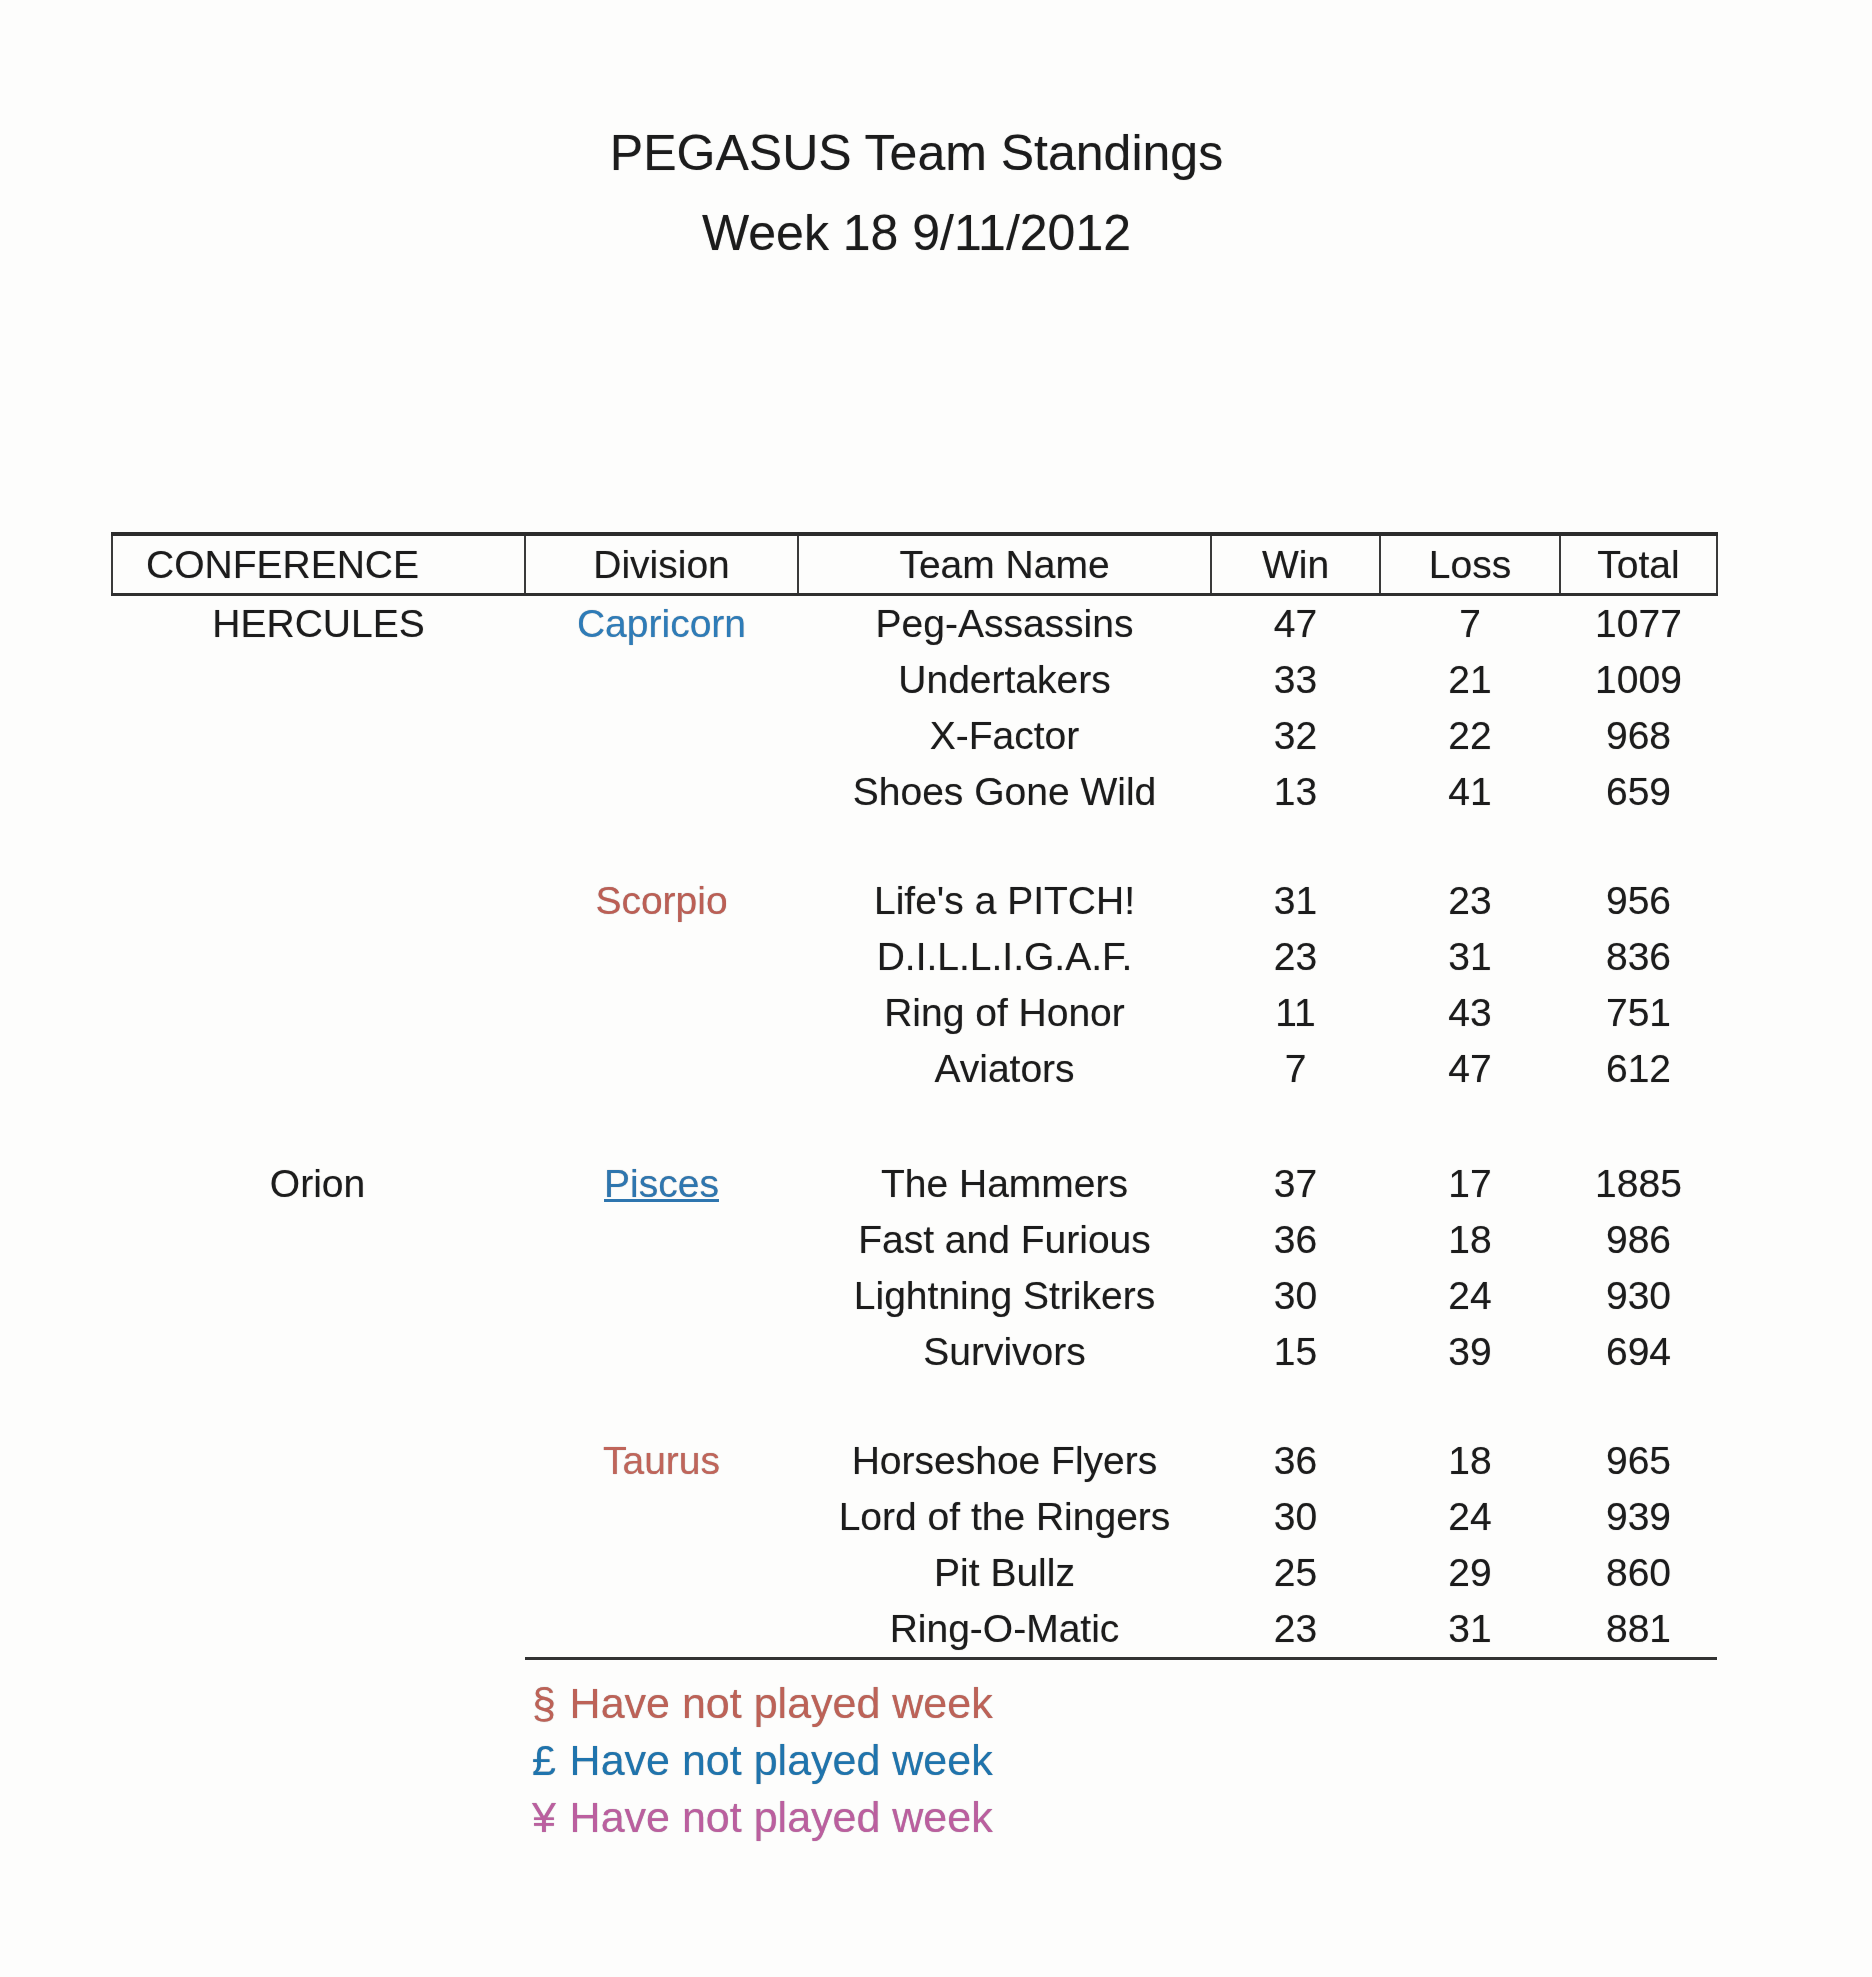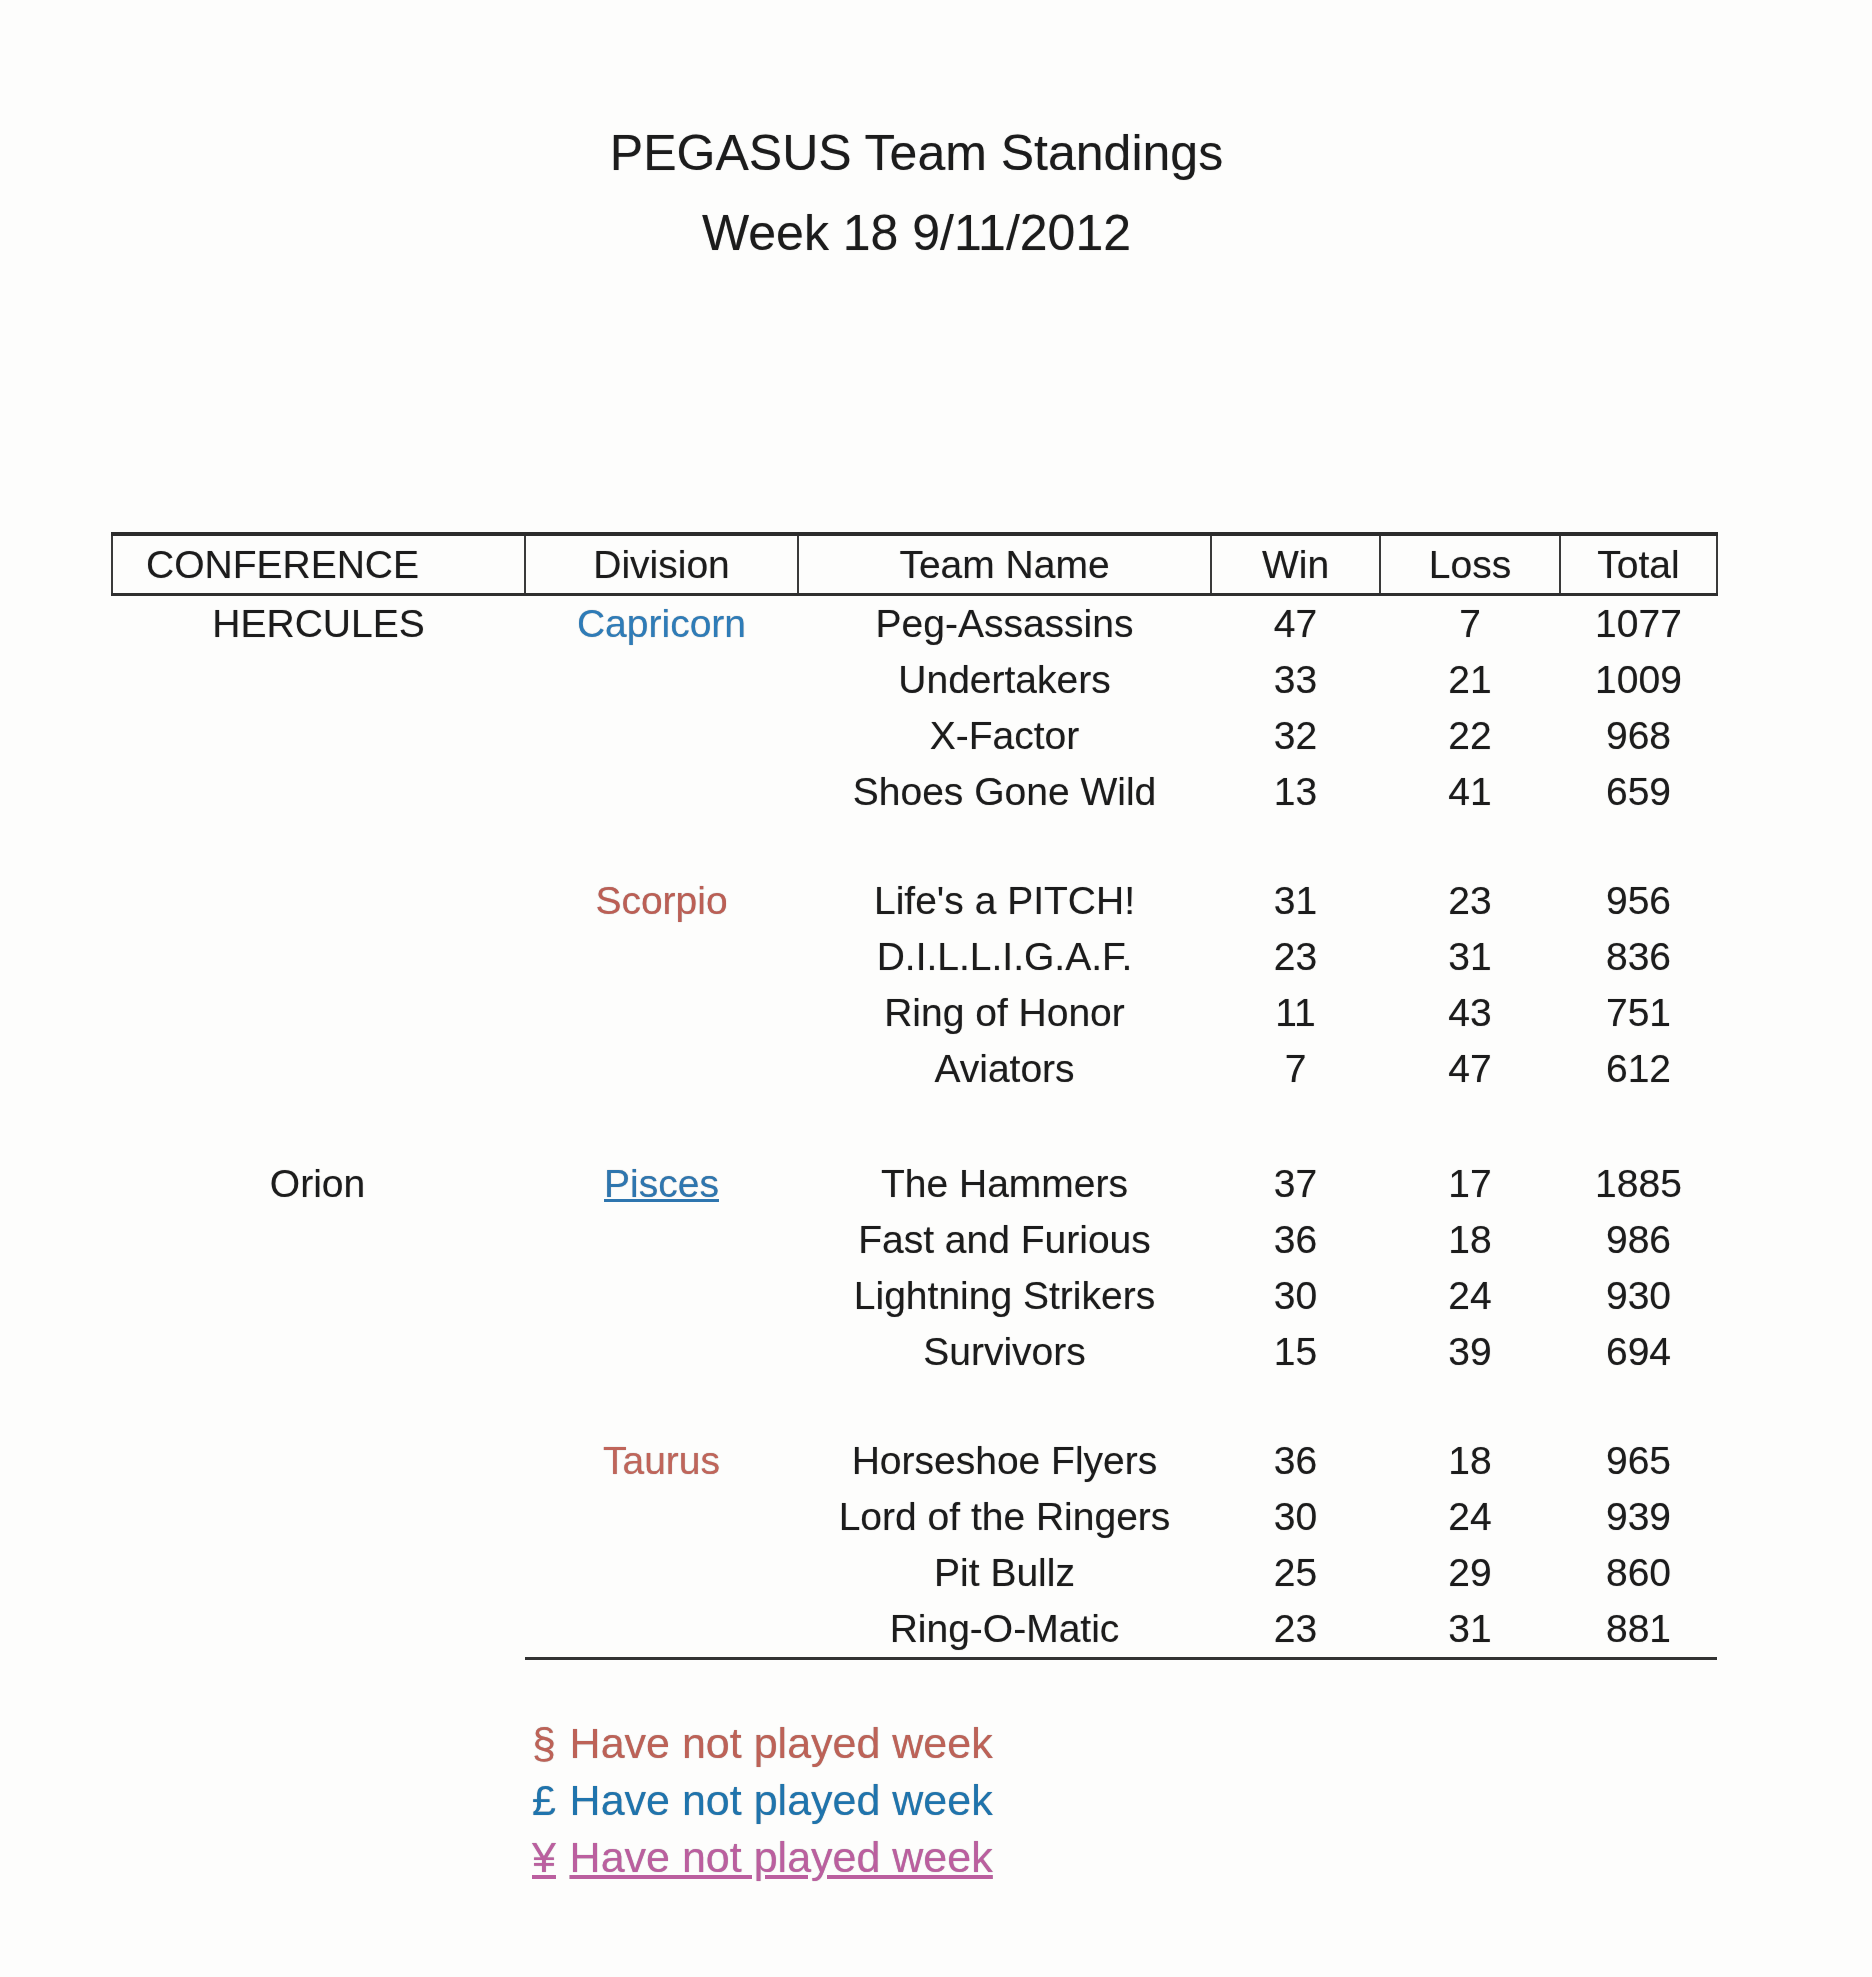--- a/index.html
+++ b/index.html
@@ -64,21 +64,20 @@
   }
   tr.spacer-sm td { height:53px; }
   tr.spacer-lg td { height:59px; }
   td.rule { border-bottom:3.9px solid #333333; }
 
   
   .legend {
     position:absolute; left:532px; top:1675px;
     font-size:43px; line-height:57px;
     white-space:nowrap;
-    margin-top:40px;
   }
   .legend-line .sym { margin-right:13.7px; }
 </style>
 </head>
 <body>
 
 <div class="title scan-text">
   <div>PEGASUS Team Standings</div>
   <div>Week 18 9/11/2012</div>
 </div>
@@ -250,17 +249,17 @@
   </tbody>
 </table>
 
 <div class="legend scan-text">
   <div class="legend-line" style="color: rgb(189, 98, 87);">
     <span class="sym">§</span><span>Have not played week</span>
   </div>
   <div class="legend-line" style="color: rgb(31, 116, 173);">
     <span class="sym">£</span><span>Have not played week</span>
   </div>
-  <div class="legend-line" style="color: rgb(187, 95, 159); text-decoration: underline;">
+  <div class="legend-line" style="color: rgb(187, 95, 159);">
     <span class="sym">¥</span><span>Have not played week</span>
   </div>
 </div>
 
 
 </body></html>

